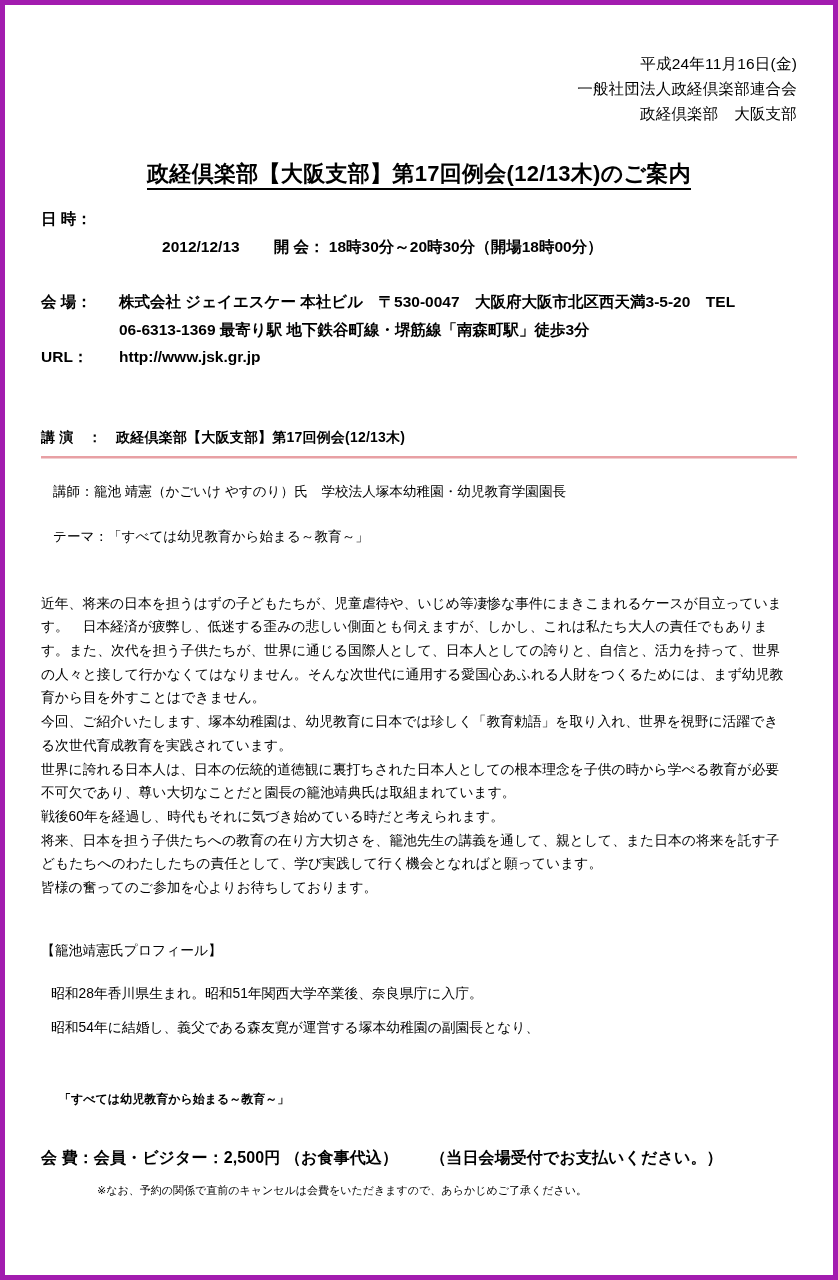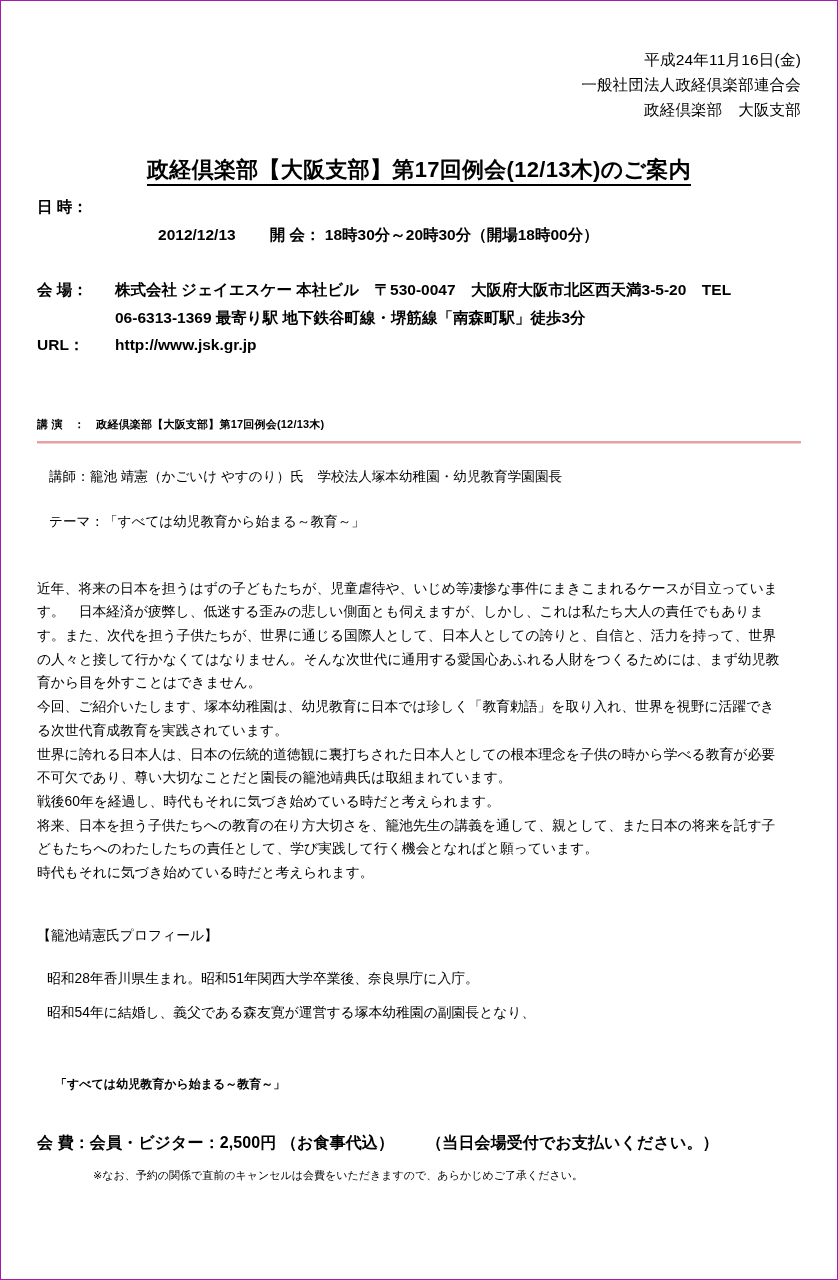--- a/index.html
+++ b/index.html
@@ -10,21 +10,21 @@
   body {
     font-family: "Liberation Sans", "DejaVu Sans", sans-serif;
     color: #000000;
   }
   .page {
     position: relative;
     width: 838px;
     height: 1280px;
     box-sizing: border-box;
     background: #ffffff;
-    border: 1px solid #a21caf;
+    border: 5px solid #a21caf;
     overflow: hidden;
   }
   .inner {
     padding: 36px 36px 0 36px;
   }
 
   
   .doc-header {
     text-align: right;
     font-size: 15.5px;
@@ -34,21 +34,21 @@
   }
   .doc-header div { white-space: pre; }
 
   
   .doc-title {
     text-align: center;
     font-size: 22px;
     font-weight: bold;
     letter-spacing: 0.3px;
     margin-top: 33px;
-    margin-bottom: 8px;
+    margin-bottom: 16px;
   }
   .doc-title span {
     border-bottom: 2px solid #000;
     padding-bottom: 2px;
   }
 
   
   .details {
     font-size: 15.5px;
     font-weight: bold;
@@ -69,21 +69,21 @@
   }
   .det-cont {
     padding-left: 78px;
     white-space: pre-wrap;
   }
   .det-gap { display: inline-block; width: 34px; }
 
   
   .section-head {
     margin-top: 58px;
-    font-size: 11px;
+    font-size: 14px;
     font-weight: bold;
     white-space: pre;
     letter-spacing: 0.2px;
   }
   .section-rule {
     height: 2px;
     background: #e8a0a4;
     margin-top: 9px;
     border-bottom: 1px solid #f2cfd1;
   }
@@ -196,21 +196,21 @@
 す。また、次代を担う子供たちが、世界に通じる国際人として、日本人としての誇りと、自信と、活力を持って、世界
 の人々と接して行かなくてはなりません。そんな次世代に通用する愛国心あふれる人財をつくるためには、まず幼児教
 育から目を外すことはできません。</p>
       <p>今回、ご紹介いたします、塚本幼稚園は、幼児教育に日本では珍しく「教育勅語」を取り入れ、世界を視野に活躍でき
 る次世代育成教育を実践されています。</p>
       <p>世界に誇れる日本人は、日本の伝統的道徳観に裏打ちされた日本人としての根本理念を子供の時から学べる教育が必要
 不可欠であり、尊い大切なことだと園長の籠池靖典氏は取組まれています。</p>
       <p>戦後60年を経過し、時代もそれに気づき始めている時だと考えられます。</p>
       <p>将来、日本を担う子供たちへの教育の在り方大切さを、籠池先生の講義を通して、親として、また日本の将来を託す子
 どもたちへのわたしたちの責任として、学び実践して行く機会となればと願っています。</p>
-      <p>時代もそれに気づき始めている時だと考えられます。</p>
+      <p>皆様の奮ってのご参加を心よりお待ちしております。</p>
     </div>
 
     <div class="profile-head">【籠池靖憲氏プロフィール】</div>
     <div class="profile-body">
       <p>昭和28年香川県生まれ。昭和51年関西大学卒業後、奈良県庁に入庁。</p>
       <p>昭和54年に結婚し、義父である森友寛が運営する塚本幼稚園の副園長となり、</p>
     </div>
 
     <div class="theme-restate">「すべては幼児教育から始まる～教育～」</div>
 

